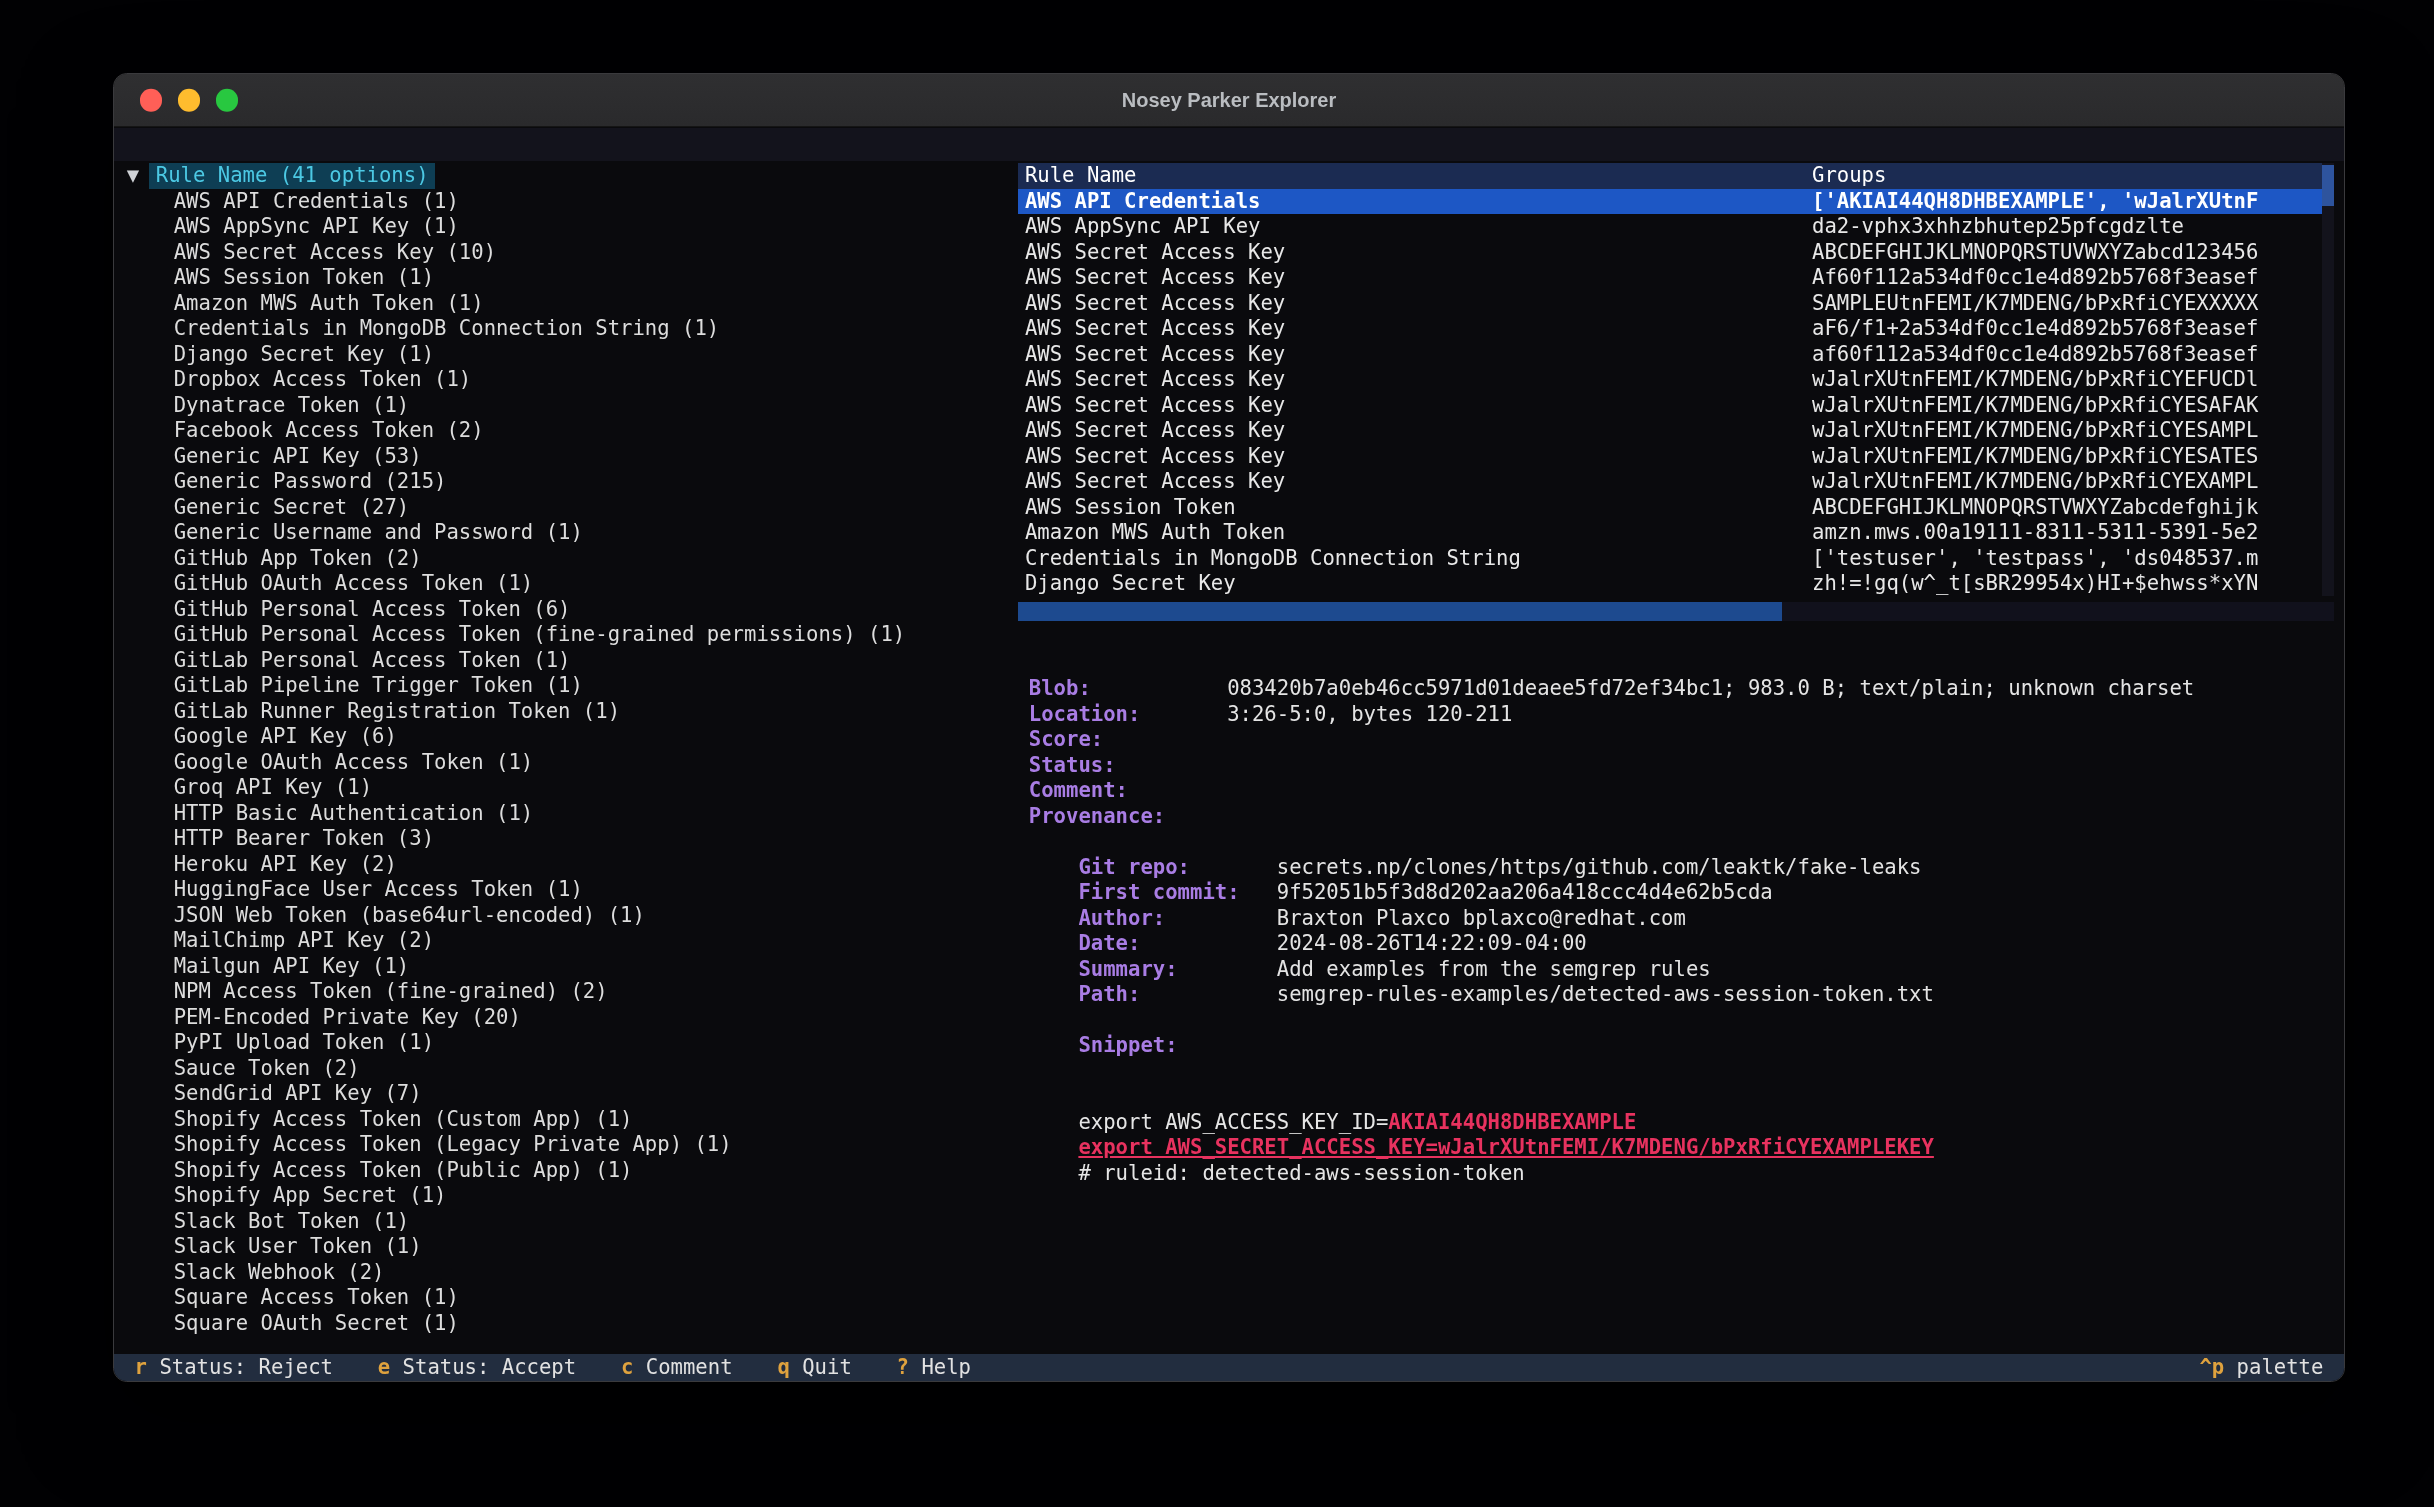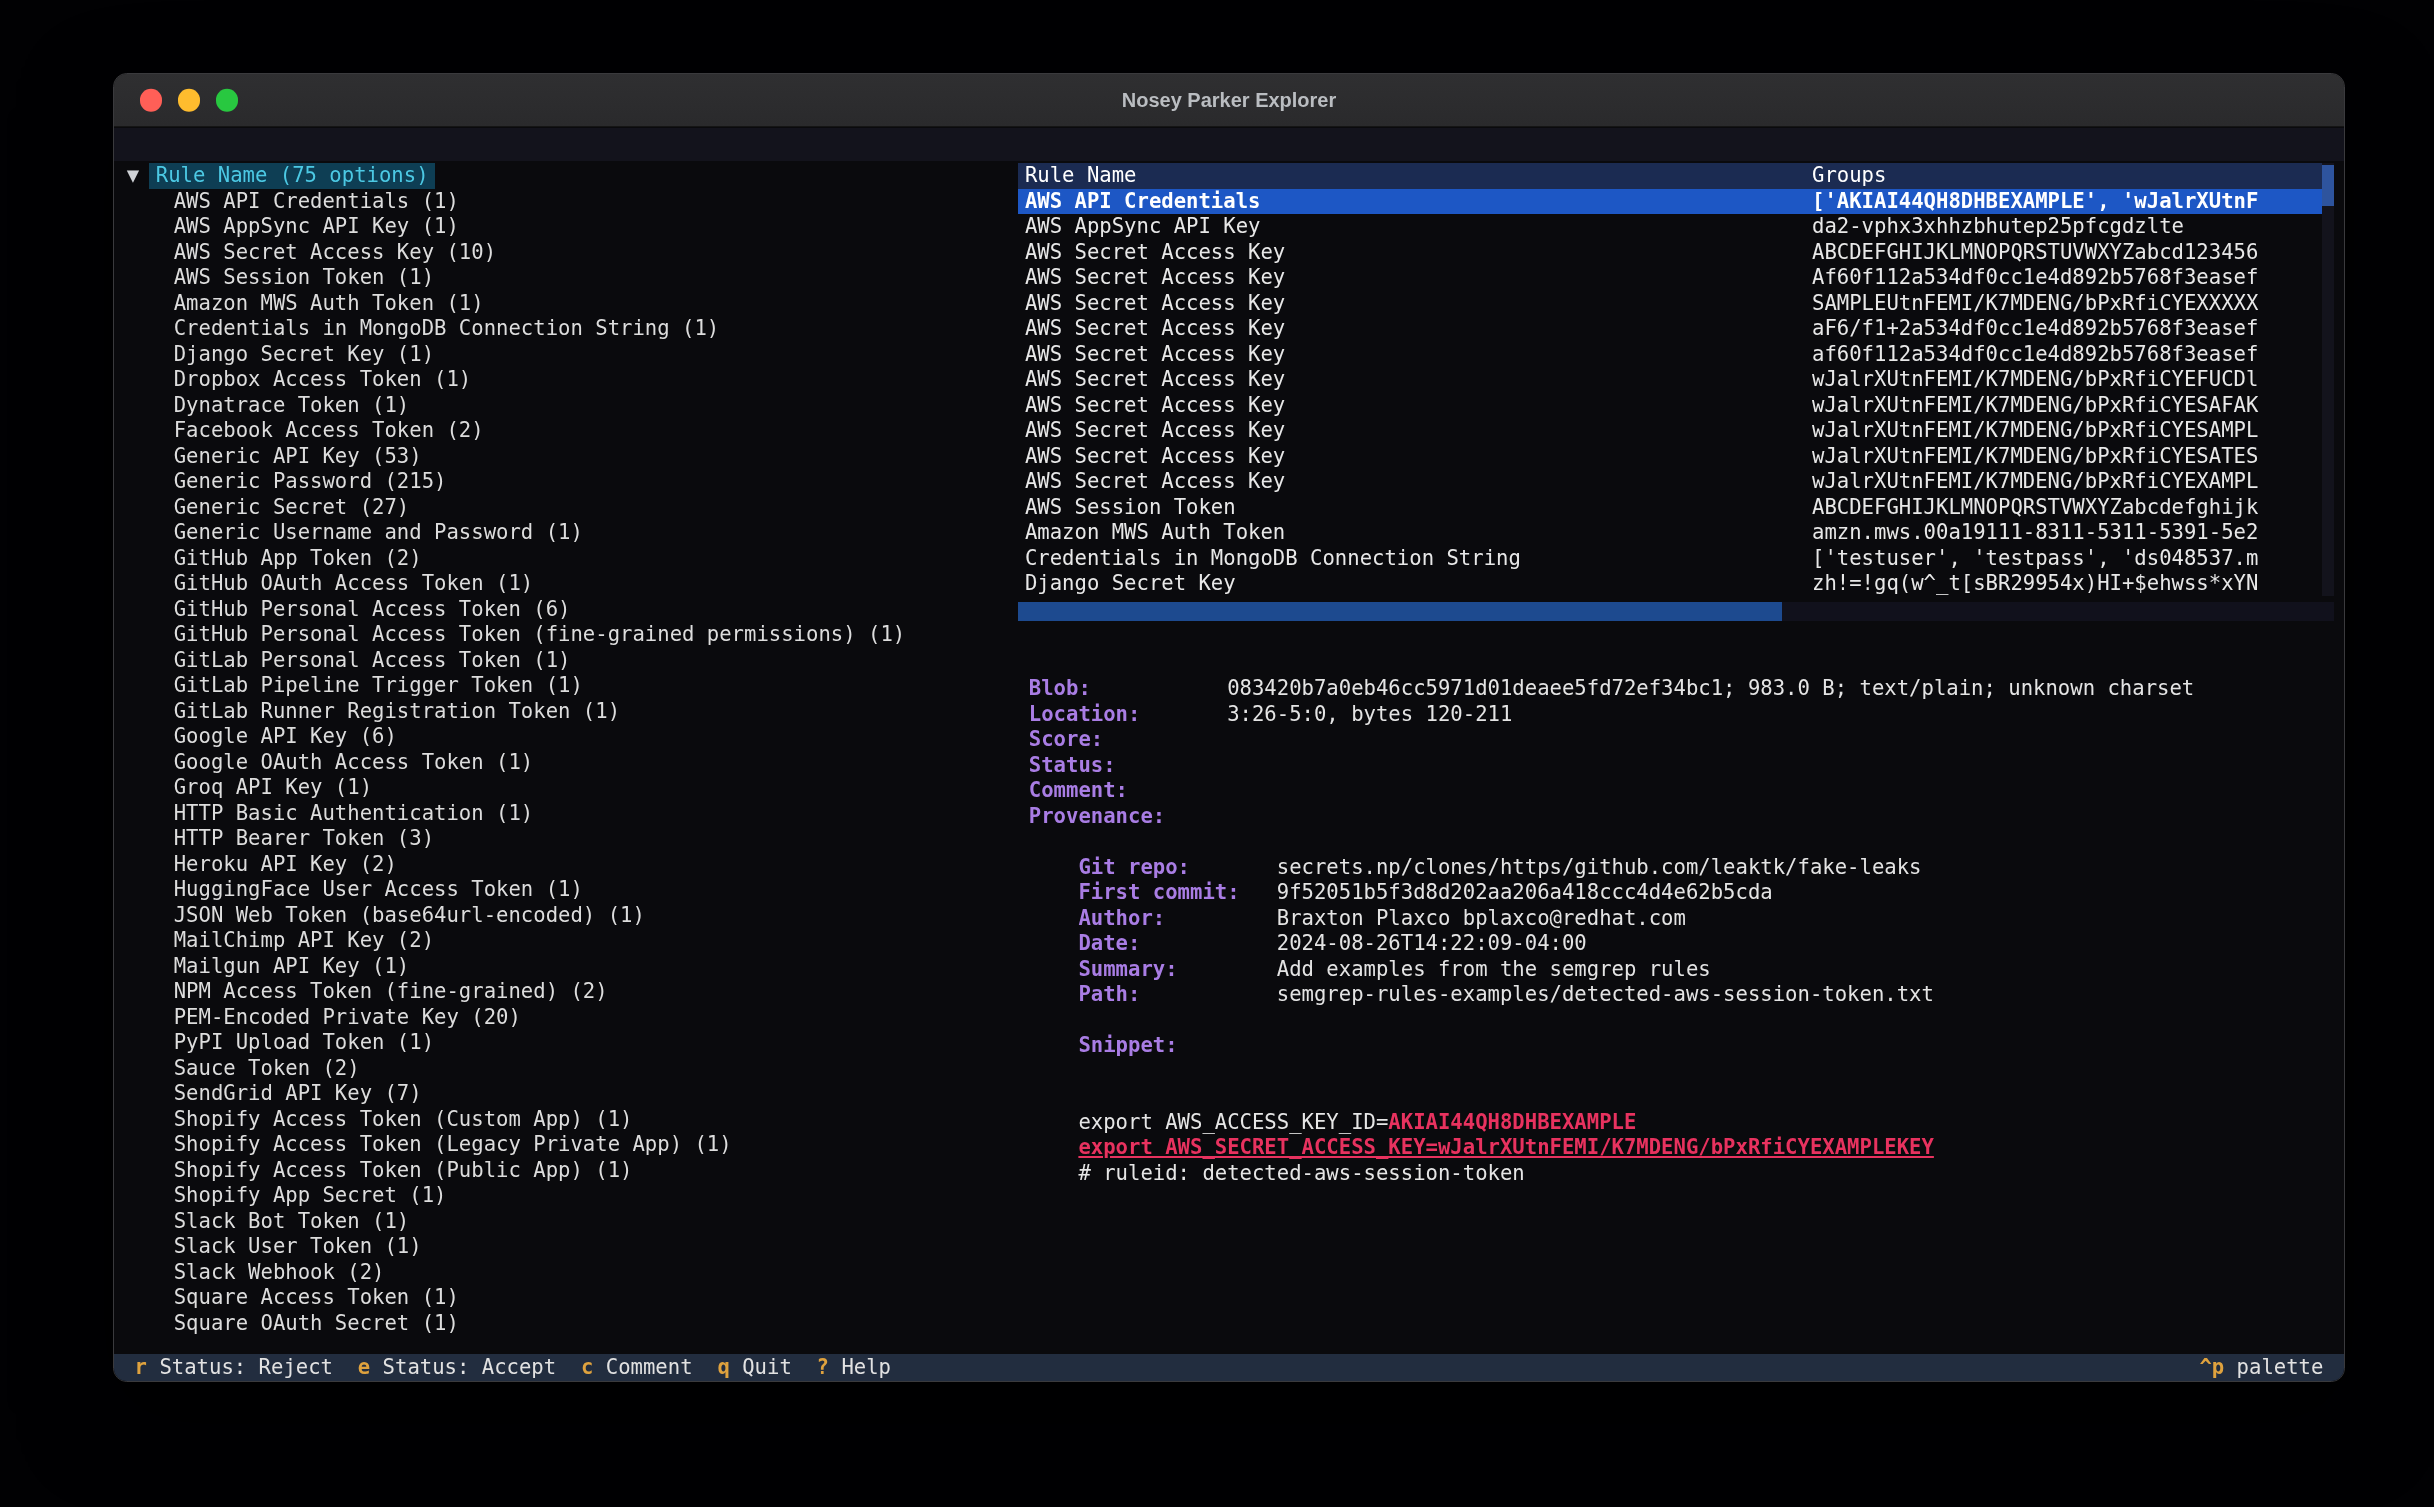--- a/index.html
+++ b/index.html
@@ -71,21 +71,21 @@
   .snippet-line { height: 25.5px; padding-left: 4ch; white-space: pre; overflow: hidden; }
   .seg-plain { color: #e6e6e6; }
   .seg-match { color: var(--red, #e8325f); font-weight: bold; }
   .seg-match-strong { color: var(--red, #e8325f); font-weight: bold; text-decoration: underline; }
 
   
   .statusbar {
     flex: 0 0 27.4px; height: 27.4px; background: var(--statusbar-bg, #222d3f);
     display: flex; align-items: center; padding: 0 20.6px; white-space: pre; color: #e2e2e2;
   }
-  .sb-left { flex: 1; display: flex; }
+  .sb-left { flex: 1; display: flex; gap: 20px; }
   .sb-item { margin-right: 2ch; }
   .sb-key { color: var(--orange, #dfa23e); font-weight: bold; }
   .pal-label { margin-left: 1ch; }
 </style>
 </head>
 <body>
 
 <div class="stage">
   <div class="window">
 
@@ -102,21 +102,21 @@
 
       <div class="app-header">
         
       </div>
 
       <div class="main">
 
         <div class="left-pane">
           <div class="left-header">
             <span class="tree-arrow">▼</span>
-            <span class="filters-title">Rule Name (75 options)</span>
+            <span class="filters-title">Rule Name (41 options)</span>
           </div>
           <div class="filter-list">
               <div class="filter-item">AWS API Credentials (1)</div>
               <div class="filter-item">AWS AppSync API Key (1)</div>
               <div class="filter-item">AWS Secret Access Key (10)</div>
               <div class="filter-item">AWS Session Token (1)</div>
               <div class="filter-item">Amazon MWS Auth Token (1)</div>
               <div class="filter-item">Credentials in MongoDB Connection String (1)</div>
               <div class="filter-item">Django Secret Key (1)</div>
               <div class="filter-item">Dropbox Access Token (1)</div>

